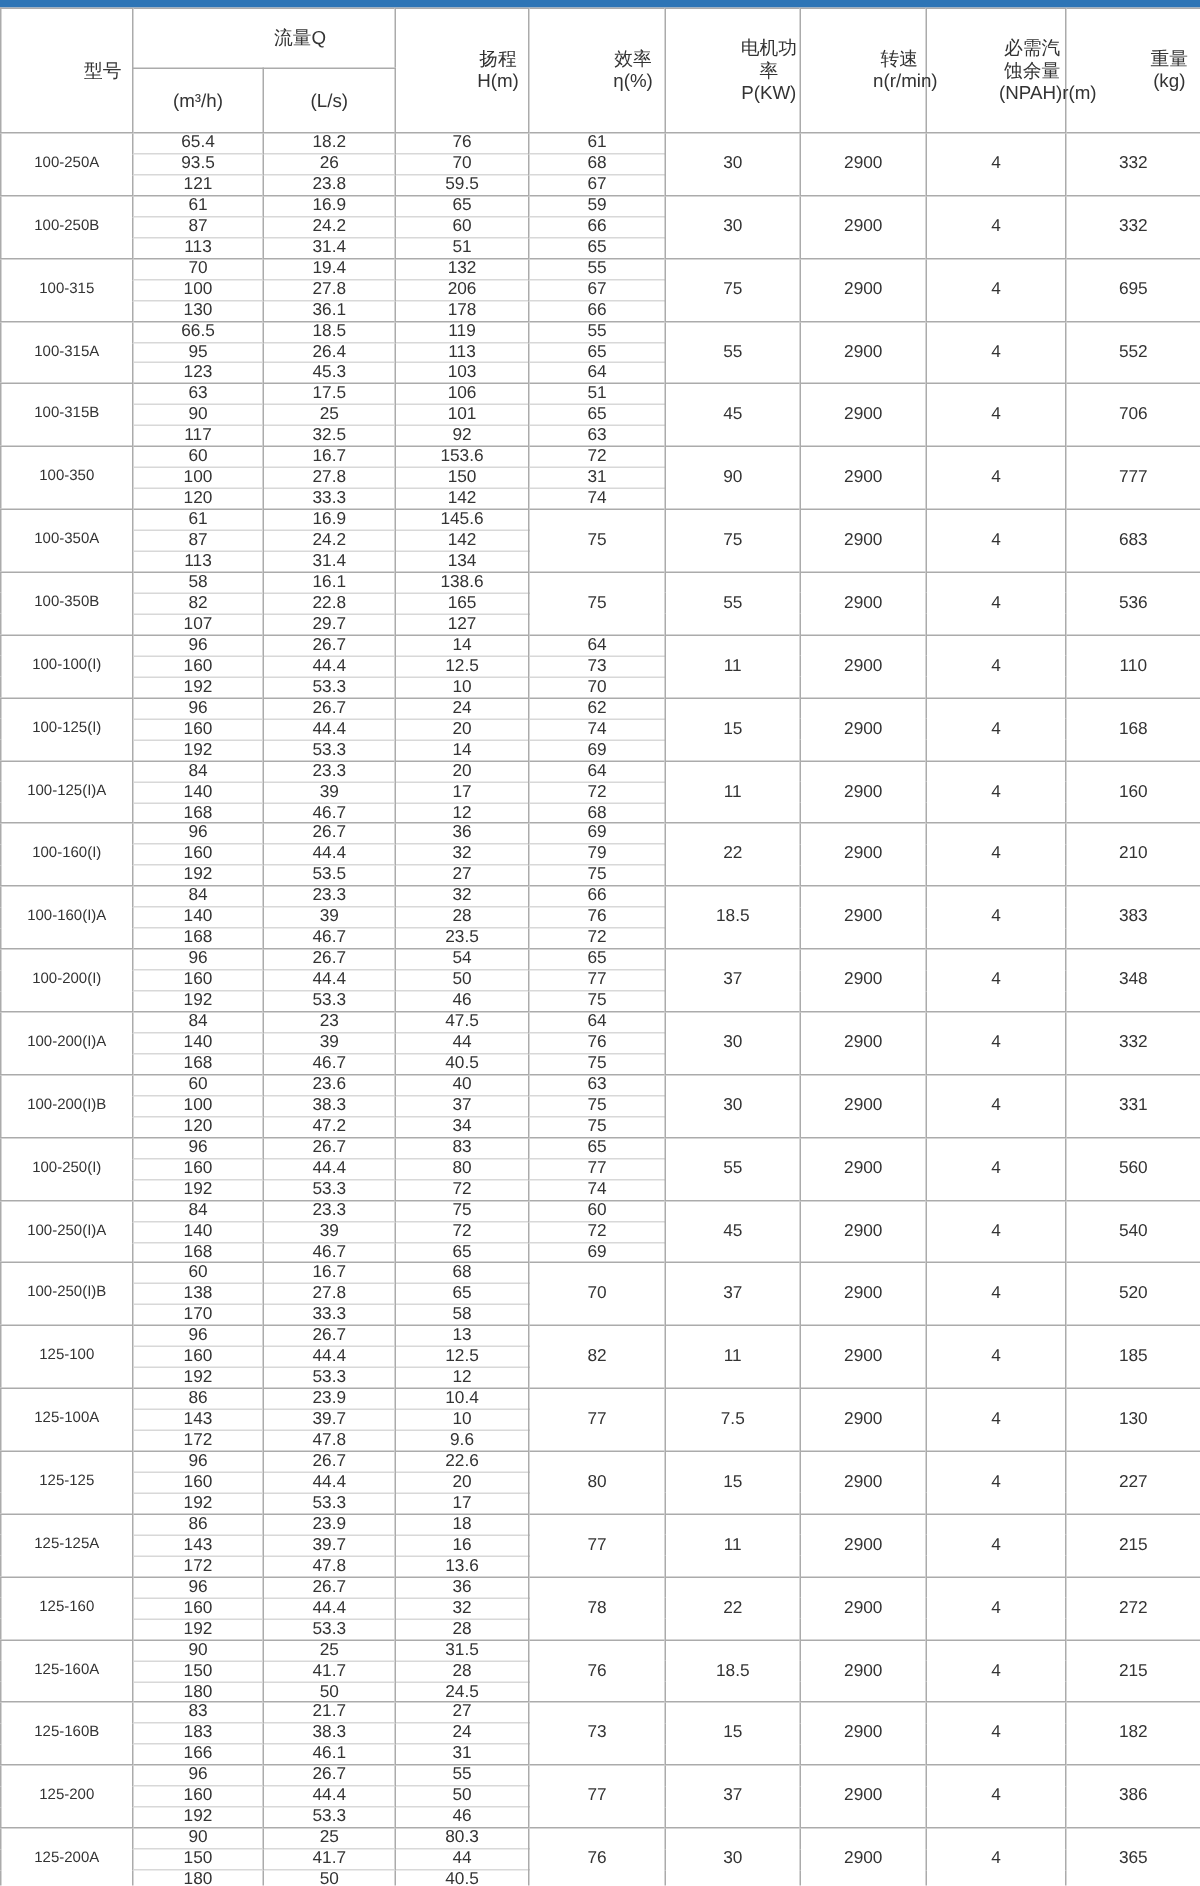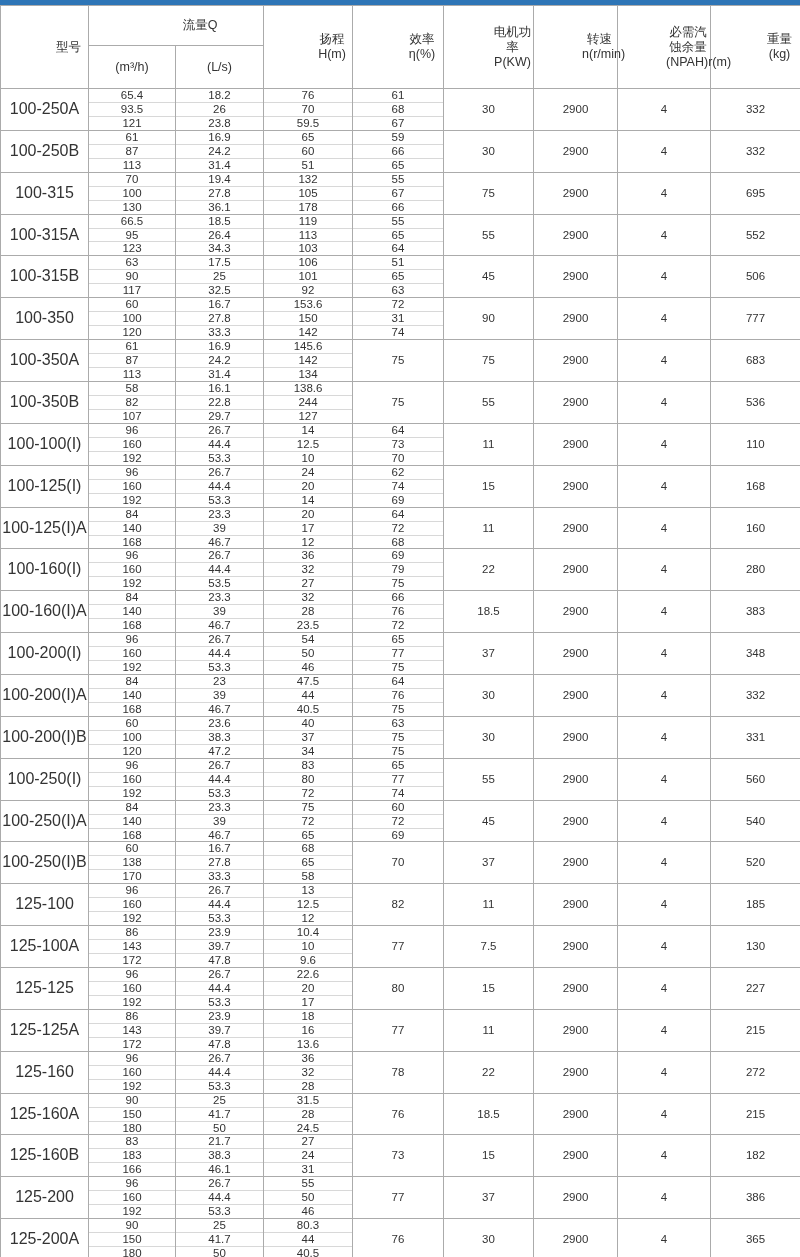--- a/index.html
+++ b/index.html
@@ -19,21 +19,21 @@
   thead tr.h2 th { height: 42px; }
   thead th { border-bottom: 1px solid #ababab; }
   th.no-left, td.no-left { border-left: none; }
   tbody td {
     font-size: 11.5px; height: 12.95px; line-height: 12.95px;
     border-left: 1px solid #ababab;
     white-space: nowrap; overflow: hidden;
   }
   tbody tr.group-first td { border-top: 1px solid #ababab; }
   tbody tr.sub td { border-top: 1px solid #d8d8d8; }
-  td.model { font-size: 16px; margin-left: 30px; }
+  td.model { font-size: 10px; margin-left: 30px; }
   .hdr-two-line span { display: block; }
 </style>
 </head>
 <body>
 
 <div class="page">
   <div class="accent-bar top"></div>
 
   <table class="spec">
     <colgroup>
@@ -126,21 +126,21 @@
           <td>132</td>
           <td>55</td>
           <td rowspan="3">75</td>
           <td rowspan="3">2900</td>
           <td rowspan="3">4</td>
           <td rowspan="3">695</td>
         </tr>
         <tr class="sub">
           <td>100</td>
           <td>27.8</td>
-          <td>105</td>
+          <td>206</td>
           <td>67</td>
         </tr>
         <tr class="sub">
           <td>130</td>
           <td>36.1</td>
           <td>178</td>
           <td>66</td>
         </tr>
         <tr class="group-first">
           <td rowspan="3" class="model no-left">100-315A</td>
@@ -154,34 +154,34 @@
           <td rowspan="3">552</td>
         </tr>
         <tr class="sub">
           <td>95</td>
           <td>26.4</td>
           <td>113</td>
           <td>65</td>
         </tr>
         <tr class="sub">
           <td>123</td>
-          <td>34.3</td>
+          <td>45.3</td>
           <td>103</td>
           <td>64</td>
         </tr>
         <tr class="group-first">
           <td rowspan="3" class="model no-left">100-315B</td>
           <td>63</td>
           <td>17.5</td>
           <td>106</td>
           <td>51</td>
           <td rowspan="3">45</td>
           <td rowspan="3">2900</td>
           <td rowspan="3">4</td>
-          <td rowspan="3">506</td>
+          <td rowspan="3">706</td>
         </tr>
         <tr class="sub">
           <td>90</td>
           <td>25</td>
           <td>101</td>
           <td>65</td>
         </tr>
         <tr class="sub">
           <td>117</td>
           <td>32.5</td>
@@ -239,21 +239,21 @@
           <td>138.6</td>
           <td rowspan="3">75</td>
           <td rowspan="3">55</td>
           <td rowspan="3">2900</td>
           <td rowspan="3">4</td>
           <td rowspan="3">536</td>
         </tr>
         <tr class="sub">
           <td>82</td>
           <td>22.8</td>
-          <td>244</td>
+          <td>165</td>
         </tr>
         <tr class="sub">
           <td>107</td>
           <td>29.7</td>
           <td>127</td>
         </tr>
         <tr class="group-first">
           <td rowspan="3" class="model no-left">100-100(I)</td>
           <td>96</td>
           <td>26.7</td>
@@ -324,21 +324,21 @@
         </tr>
         <tr class="group-first">
           <td rowspan="3" class="model no-left">100-160(I)</td>
           <td>96</td>
           <td>26.7</td>
           <td>36</td>
           <td>69</td>
           <td rowspan="3">22</td>
           <td rowspan="3">2900</td>
           <td rowspan="3">4</td>
-          <td rowspan="3">280</td>
+          <td rowspan="3">210</td>
         </tr>
         <tr class="sub">
           <td>160</td>
           <td>44.4</td>
           <td>32</td>
           <td>79</td>
         </tr>
         <tr class="sub">
           <td>192</td>
           <td>53.5</td>

